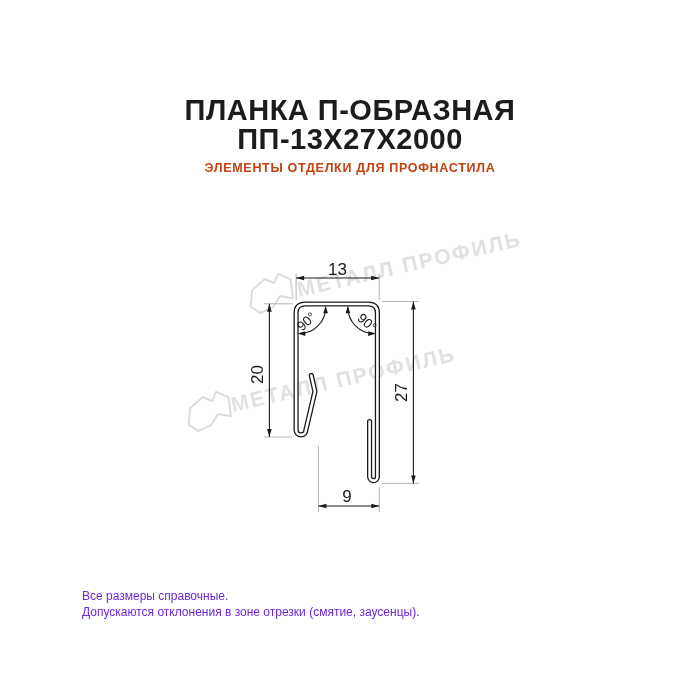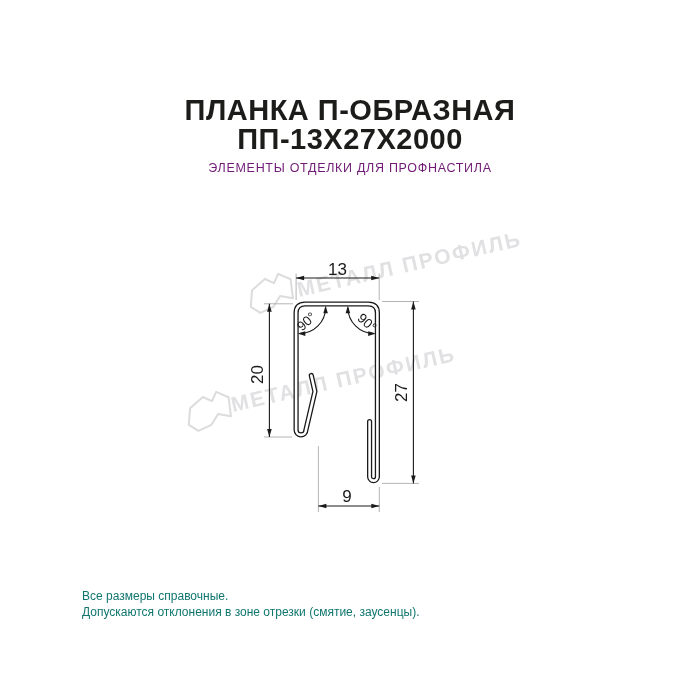--- a/index.html
+++ b/index.html
@@ -8,26 +8,26 @@
     font-family:"Liberation Sans",sans-serif;
   }
   .header{
     position:absolute;top:96px;left:0;width:700px;text-align:center;
   }
   .title-line{
     font-size:29px;font-weight:bold;line-height:29px;color:#1c1c1a;
     letter-spacing:0.5px;
   }
   .subtitle{
-    margin-top:7px;font-size:12.5px;font-weight:normal;letter-spacing:0.7px;
-    color:#701a75;
+    margin-top:7px;font-size:12.5px;font-weight:bold;letter-spacing:0.7px;
+    color:#c2410c;
   }
   .drawing-svg{position:absolute;left:0;top:0;}
   .footer{
-    position:absolute;left:82px;top:588px;font-size:12px;line-height:16px;color:#0f766e;
+    position:absolute;left:82px;top:588px;font-size:12px;line-height:16px;color:#6d28d9;
   }
   .dim-text{
     font-family:"Liberation Sans",sans-serif;font-size:17px;fill:#1a1a1a;
   }
   .angle-text{
     font-family:"Liberation Sans",sans-serif;font-size:13.5px;fill:#1a1a1a;
   }
   .wm-text{
     font-family:"Liberation Sans",sans-serif;font-size:21px;font-weight:bold;
     letter-spacing:2px;fill:#e1e1e3;

